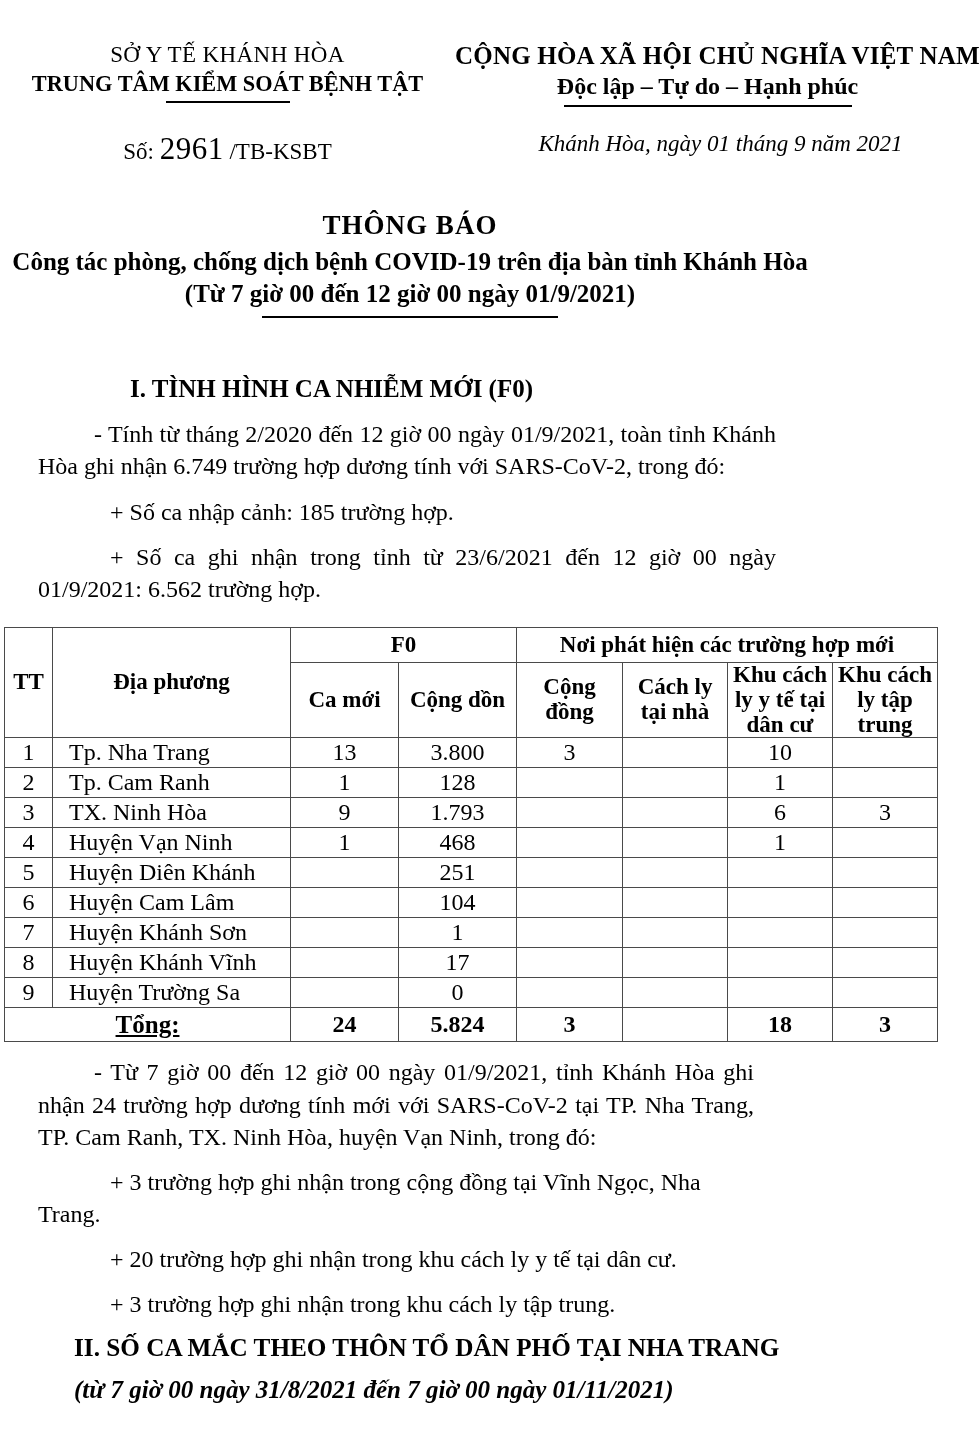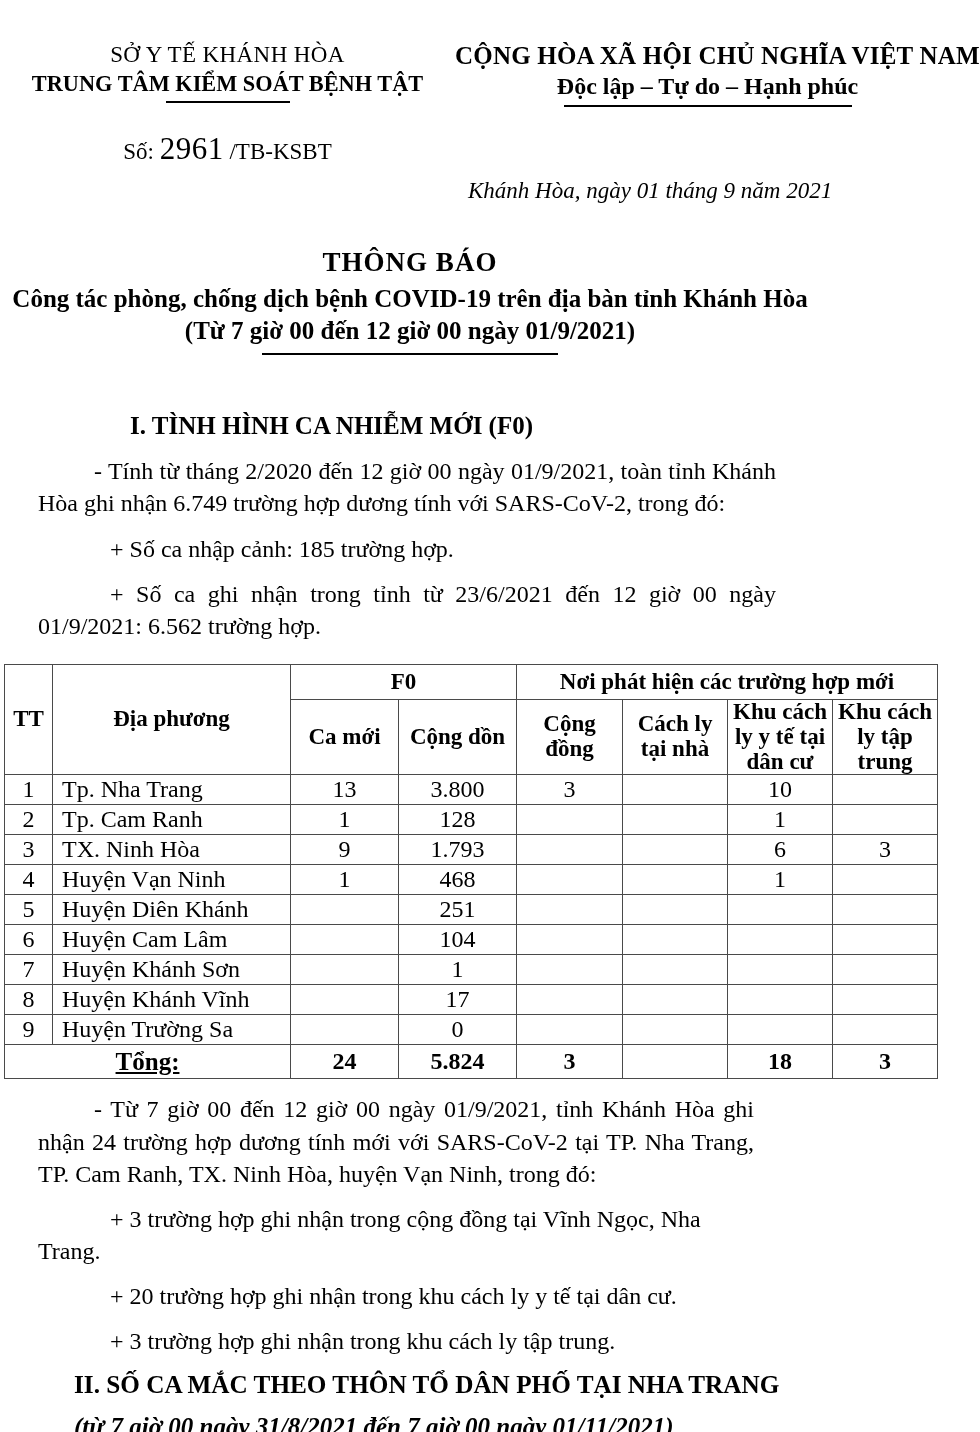--- a/index.html
+++ b/index.html
@@ -81,24 +81,24 @@
     text-align: center;
     font-size: 23px;
     white-space: nowrap;
   }
   .docnum .num {
     font-size: 31px;
     letter-spacing: 0.5px;
   }
   .docdate {
     width: 505px;
+    text-align: center;
     font-style: italic;
     font-size: 23px;
     white-space: nowrap;
-    margin-top: 47px;
   }
 
   
   .titleblock {
     text-align: center;
     margin-top: 42px;
   }
   .t-thongbao {
     font-weight: bold;
     font-size: 27px;
@@ -193,21 +193,21 @@
   .c-khutt  { width: 105px; }
 
   table.main tbody td {
     height: 29px;
     text-align: center;
     font-size: 24px;
     line-height: 1.05;
   }
   table.main tbody td.name {
     text-align: left;
-    padding-left: 9px;
+    padding-left: 16px;
   }
   table.main tr.total td {
     font-weight: bold;
     height: 33px;
   }
   table.main tr.total td.tot-label {
     text-align: center;
     font-weight: bold;
     font-size: 25px;
     padding-left: 0;

